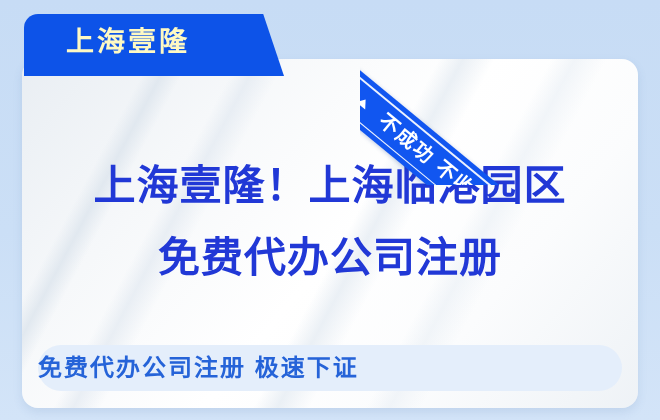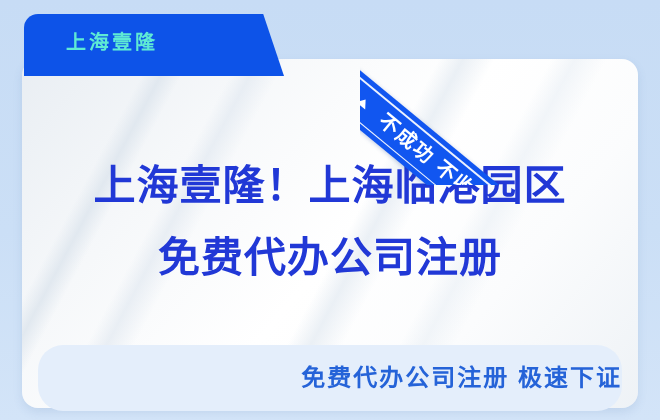--- a/index.html
+++ b/index.html
@@ -33,22 +33,22 @@
     border-top-left-radius: 14px;
     border-top-right-radius: 6px;
     -webkit-clip-path: polygon(0 0, 92% 0, 100% 100%, 0 100%);
     clip-path: polygon(0 0, 92% 0, 100% 100%, 0 100%);
     z-index: 3;
   }
   .brand-tab-label {
     position: absolute;
     left: 42px;
     top: 13px;
-    color: #5eead4;
-    font-size: 20px;
+    color: #fef9c3;
+    font-size: 28px;
     font-weight: 700;
     letter-spacing: 3px;
     line-height: 30px;
     white-space: nowrap;
   }
 
   
   .card {
     position: absolute;
     left: 22px;
@@ -145,27 +145,27 @@
     line-height: 72px;
     white-space: nowrap;
   }
 
   
   .pill {
     position: absolute;
     left: 38px;
     top: 345px;
     width: 584px;
-    height: 66px;
+    height: 46px;
     box-sizing: border-box;
     background: #e4eefb;
     border-radius: 25px;
     display: flex;
     align-items: center;
-    justify-content: flex-end;
+    justify-content: flex-start;
     z-index: 4;
   }
   .pill-text {
     color: #2563d8;
     font-size: 24px;
     font-weight: 700;
     letter-spacing: 2px;
     line-height: 1;
     white-space: nowrap;
   }

